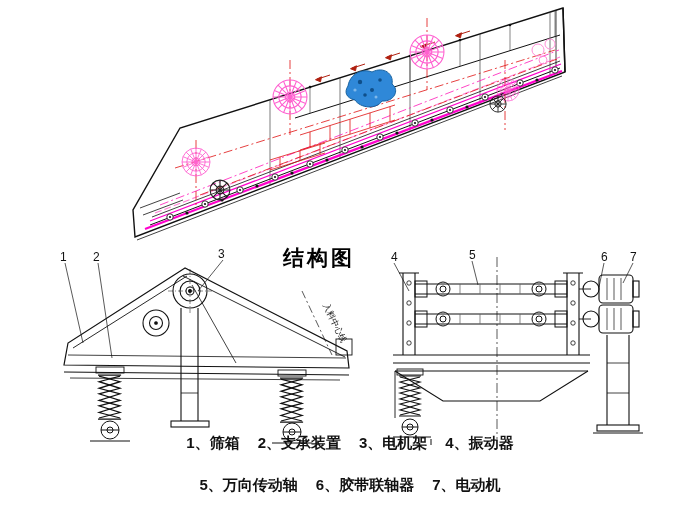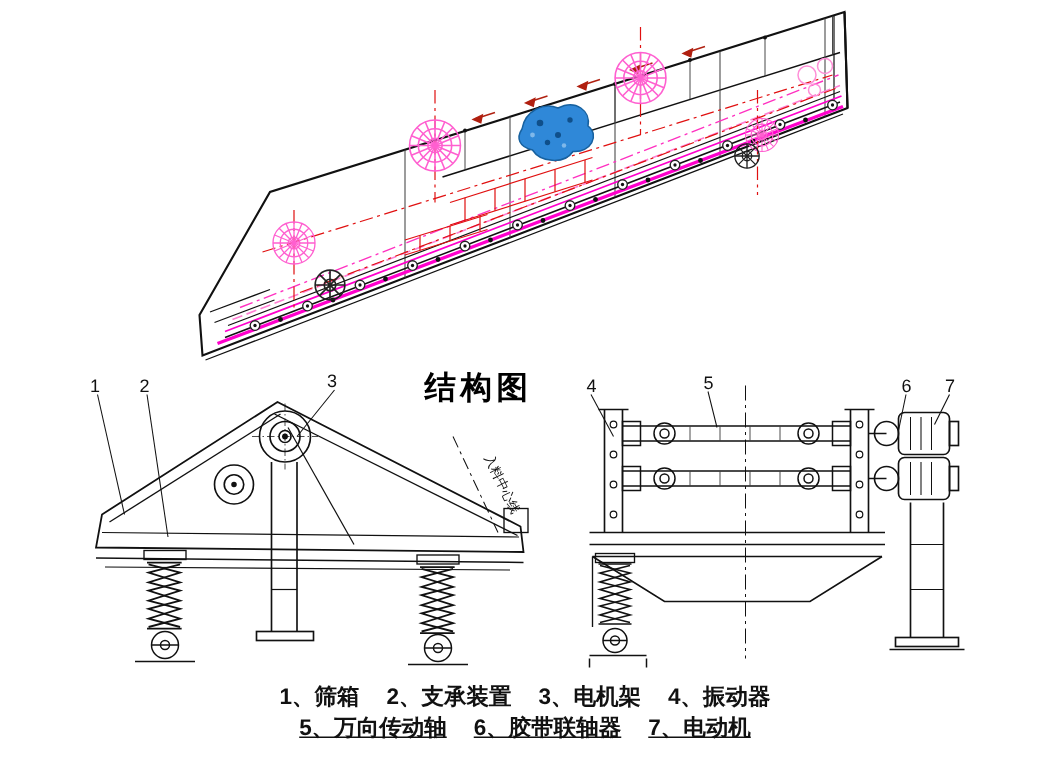--- a/index.html
+++ b/index.html
@@ -2,22 +2,22 @@
 <html><head>
 <meta charset="utf-8">
 <style>
   html,body{margin:0;padding:0;background:#fff;}
   .page{position:relative;width:700px;height:506px;background:#fff;overflow:hidden;
         font-family:"Liberation Sans","DejaVu Sans",sans-serif;color:#111;}
   .title{position:absolute;left:283px;top:244px;font-size:21px;font-weight:bold;
          letter-spacing:3px;color:#000;font-family:Liberation Mono, monospace;}
   .legend-line{position:absolute;left:0;width:100%;text-align:center;font-size:15px;
                font-weight:600;color:#111;}
-  .legend-line.l1{top:455px;}
-  .legend-line.l2{top:476px;text-decoration:underline;}
+  .legend-line.l1{top:434px;}
+  .legend-line.l2{top:476px;}
   .legend-line span{margin:0 9px;}
   svg{position:absolute;display:block;}
   svg text{font-family:"Liberation Sans","DejaVu Sans",sans-serif;fill:#111;}
 </style>
 </head>
 <body>
 
 <div class="page">
 
   <svg style="left:110px;top:0;" width="480" height="248" viewBox="0 0 480 248">

